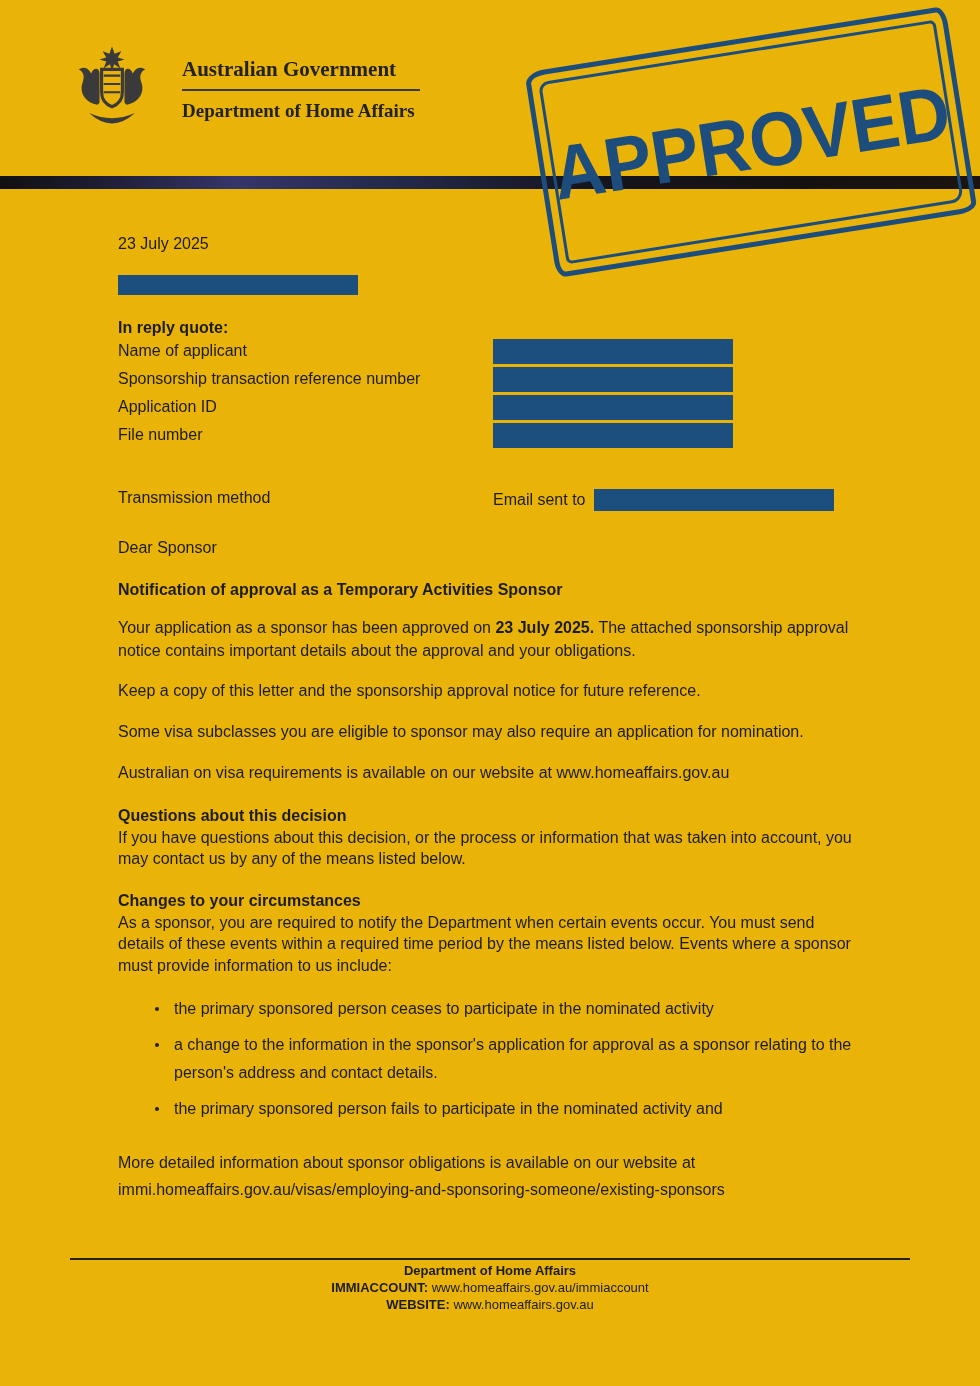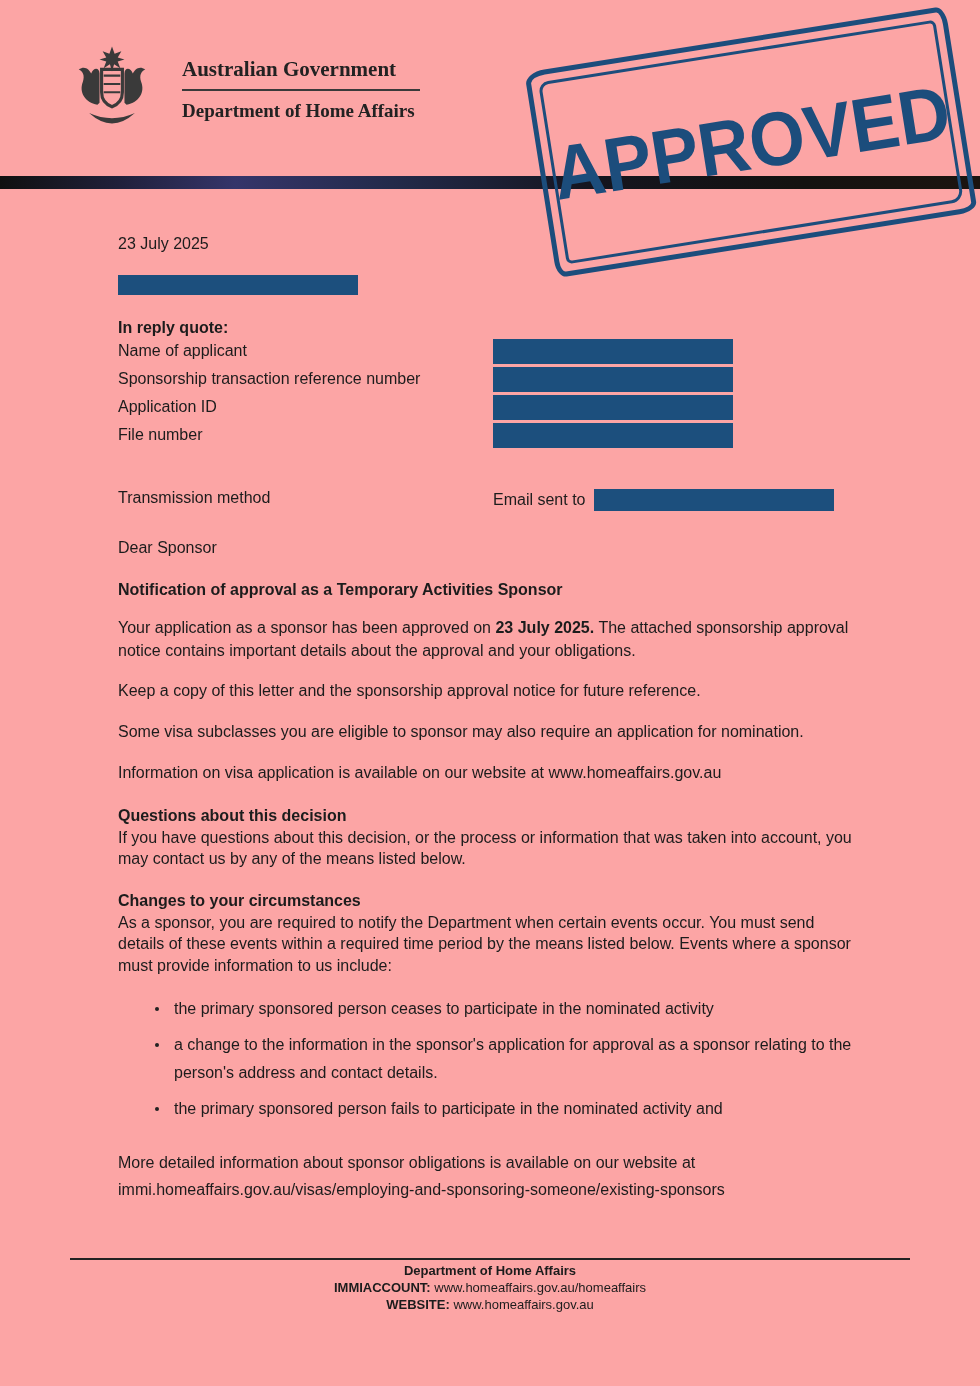--- a/index.html
+++ b/index.html
@@ -3,21 +3,21 @@
 <meta charset="utf-8">
 <style>
   * { margin: 0; padding: 0; box-sizing: border-box; }
   html, body { background: #ffffff; }
   body { font-family: "Liberation Sans", sans-serif; color: #1c1c1c; }
   .page {
     position: relative;
     width: 980px;
     height: 1386px;
     margin: 0 auto;
-    background: #fca5a5;
+    background: #eab308;
     overflow: hidden;
   }
 
   
   .header { position: relative; height: 176px; }
   .brand { position: absolute; left: 60px; top: 34px; display: flex; align-items: center; gap: 18px; }
   .crest { width: 104px; height: 104px; flex: 0 0 auto; }
   .brand-text { padding-top: 6px; }
   .gov-line1 {
     font-family: "Liberation Serif", serif;
@@ -175,37 +175,37 @@
     <p class="salutation">Dear Sponsor</p>
 
     <p class="subject">Notification of approval as a Temporary Activities Sponsor</p>
 
     <p class="body"><span>Your application as a sponsor has been approved on </span><b>23 July 2025.</b><span> The attached sponsorship approval notice contains important details about the approval and your obligations.</span></p>
 
     <p class="body">Keep a copy of this letter and the sponsorship approval notice for future reference.</p>
 
     <p class="body">Some visa subclasses you are eligible to sponsor may also require an application for nomination.</p>
 
-    <p class="body">Information on visa application is available on our website at www.homeaffairs.gov.au</p>
+    <p class="body">Australian on visa requirements is available on our website at www.homeaffairs.gov.au</p>
 
     <p class="section-heading">Questions about this decision</p>
     <p class="section-body">If you have questions about this decision, or the process or information that was taken into account, you may contact us by any of the means listed below.</p>
 
     <p class="section-heading">Changes to your circumstances</p>
     <p class="section-body">As a sponsor, you are required to notify the Department when certain events occur. You must send details of these events within a required time period by the means listed below. Events where a sponsor must provide information to us include:</p>
 
     <ul class="bullets">
       <li>the primary sponsored person ceases to participate in the nominated activity</li>
       <li>a change to the information in the sponsor's application for approval as a sponsor relating to the person's address and contact details.</li>
       <li>the primary sponsored person fails to participate in the nominated activity and</li>
     </ul>
 
     <p class="closing">More detailed information about sponsor obligations is available on our website at immi.homeaffairs.gov.au/visas/employing-and-sponsoring-someone/existing-sponsors</p>
 
   </div>
 
   <div class="footer">
     <div class="footer-line1">Department of Home Affairs</div>
-    <div class="footer-line2"><b>IMMIACCOUNT:</b> <span>www.homeaffairs.gov.au/homeaffairs</span></div>
+    <div class="footer-line2"><b>IMMIACCOUNT:</b> <span>www.homeaffairs.gov.au/immiaccount</span></div>
     <div class="footer-line3"><b>WEBSITE:</b> <span>www.homeaffairs.gov.au</span></div>
   </div>
 
 </div>
 
 </body></html>

